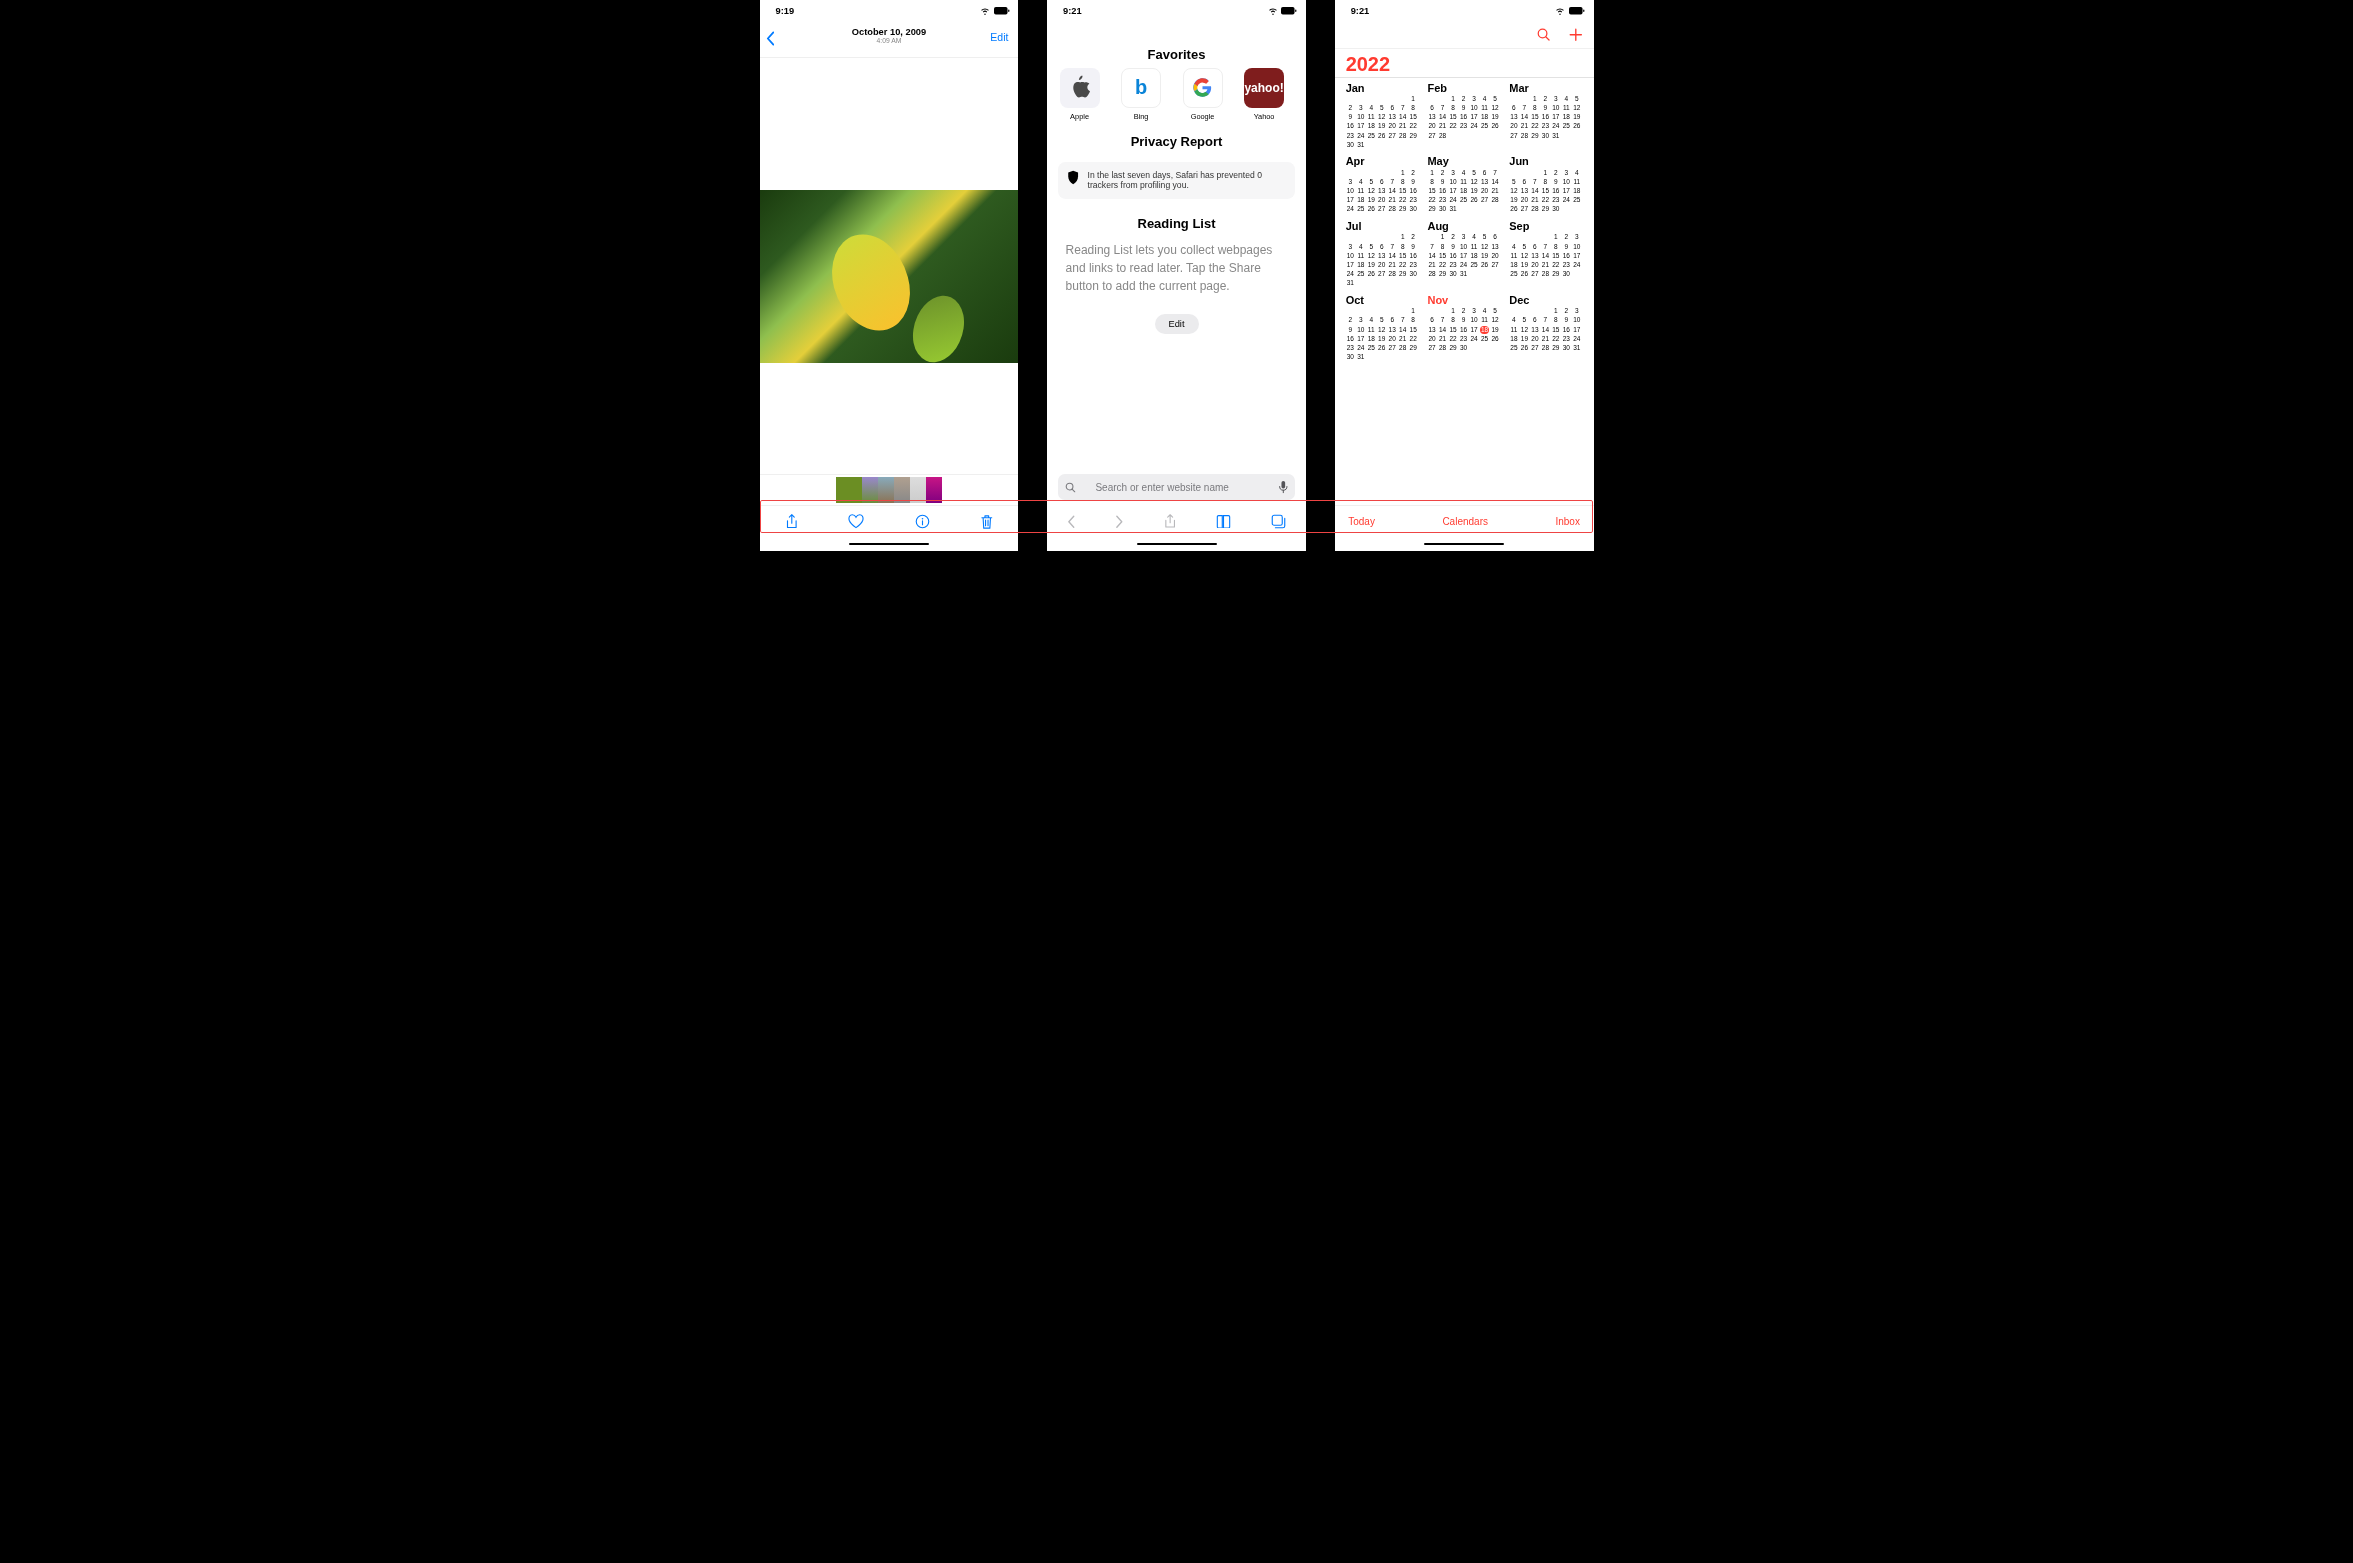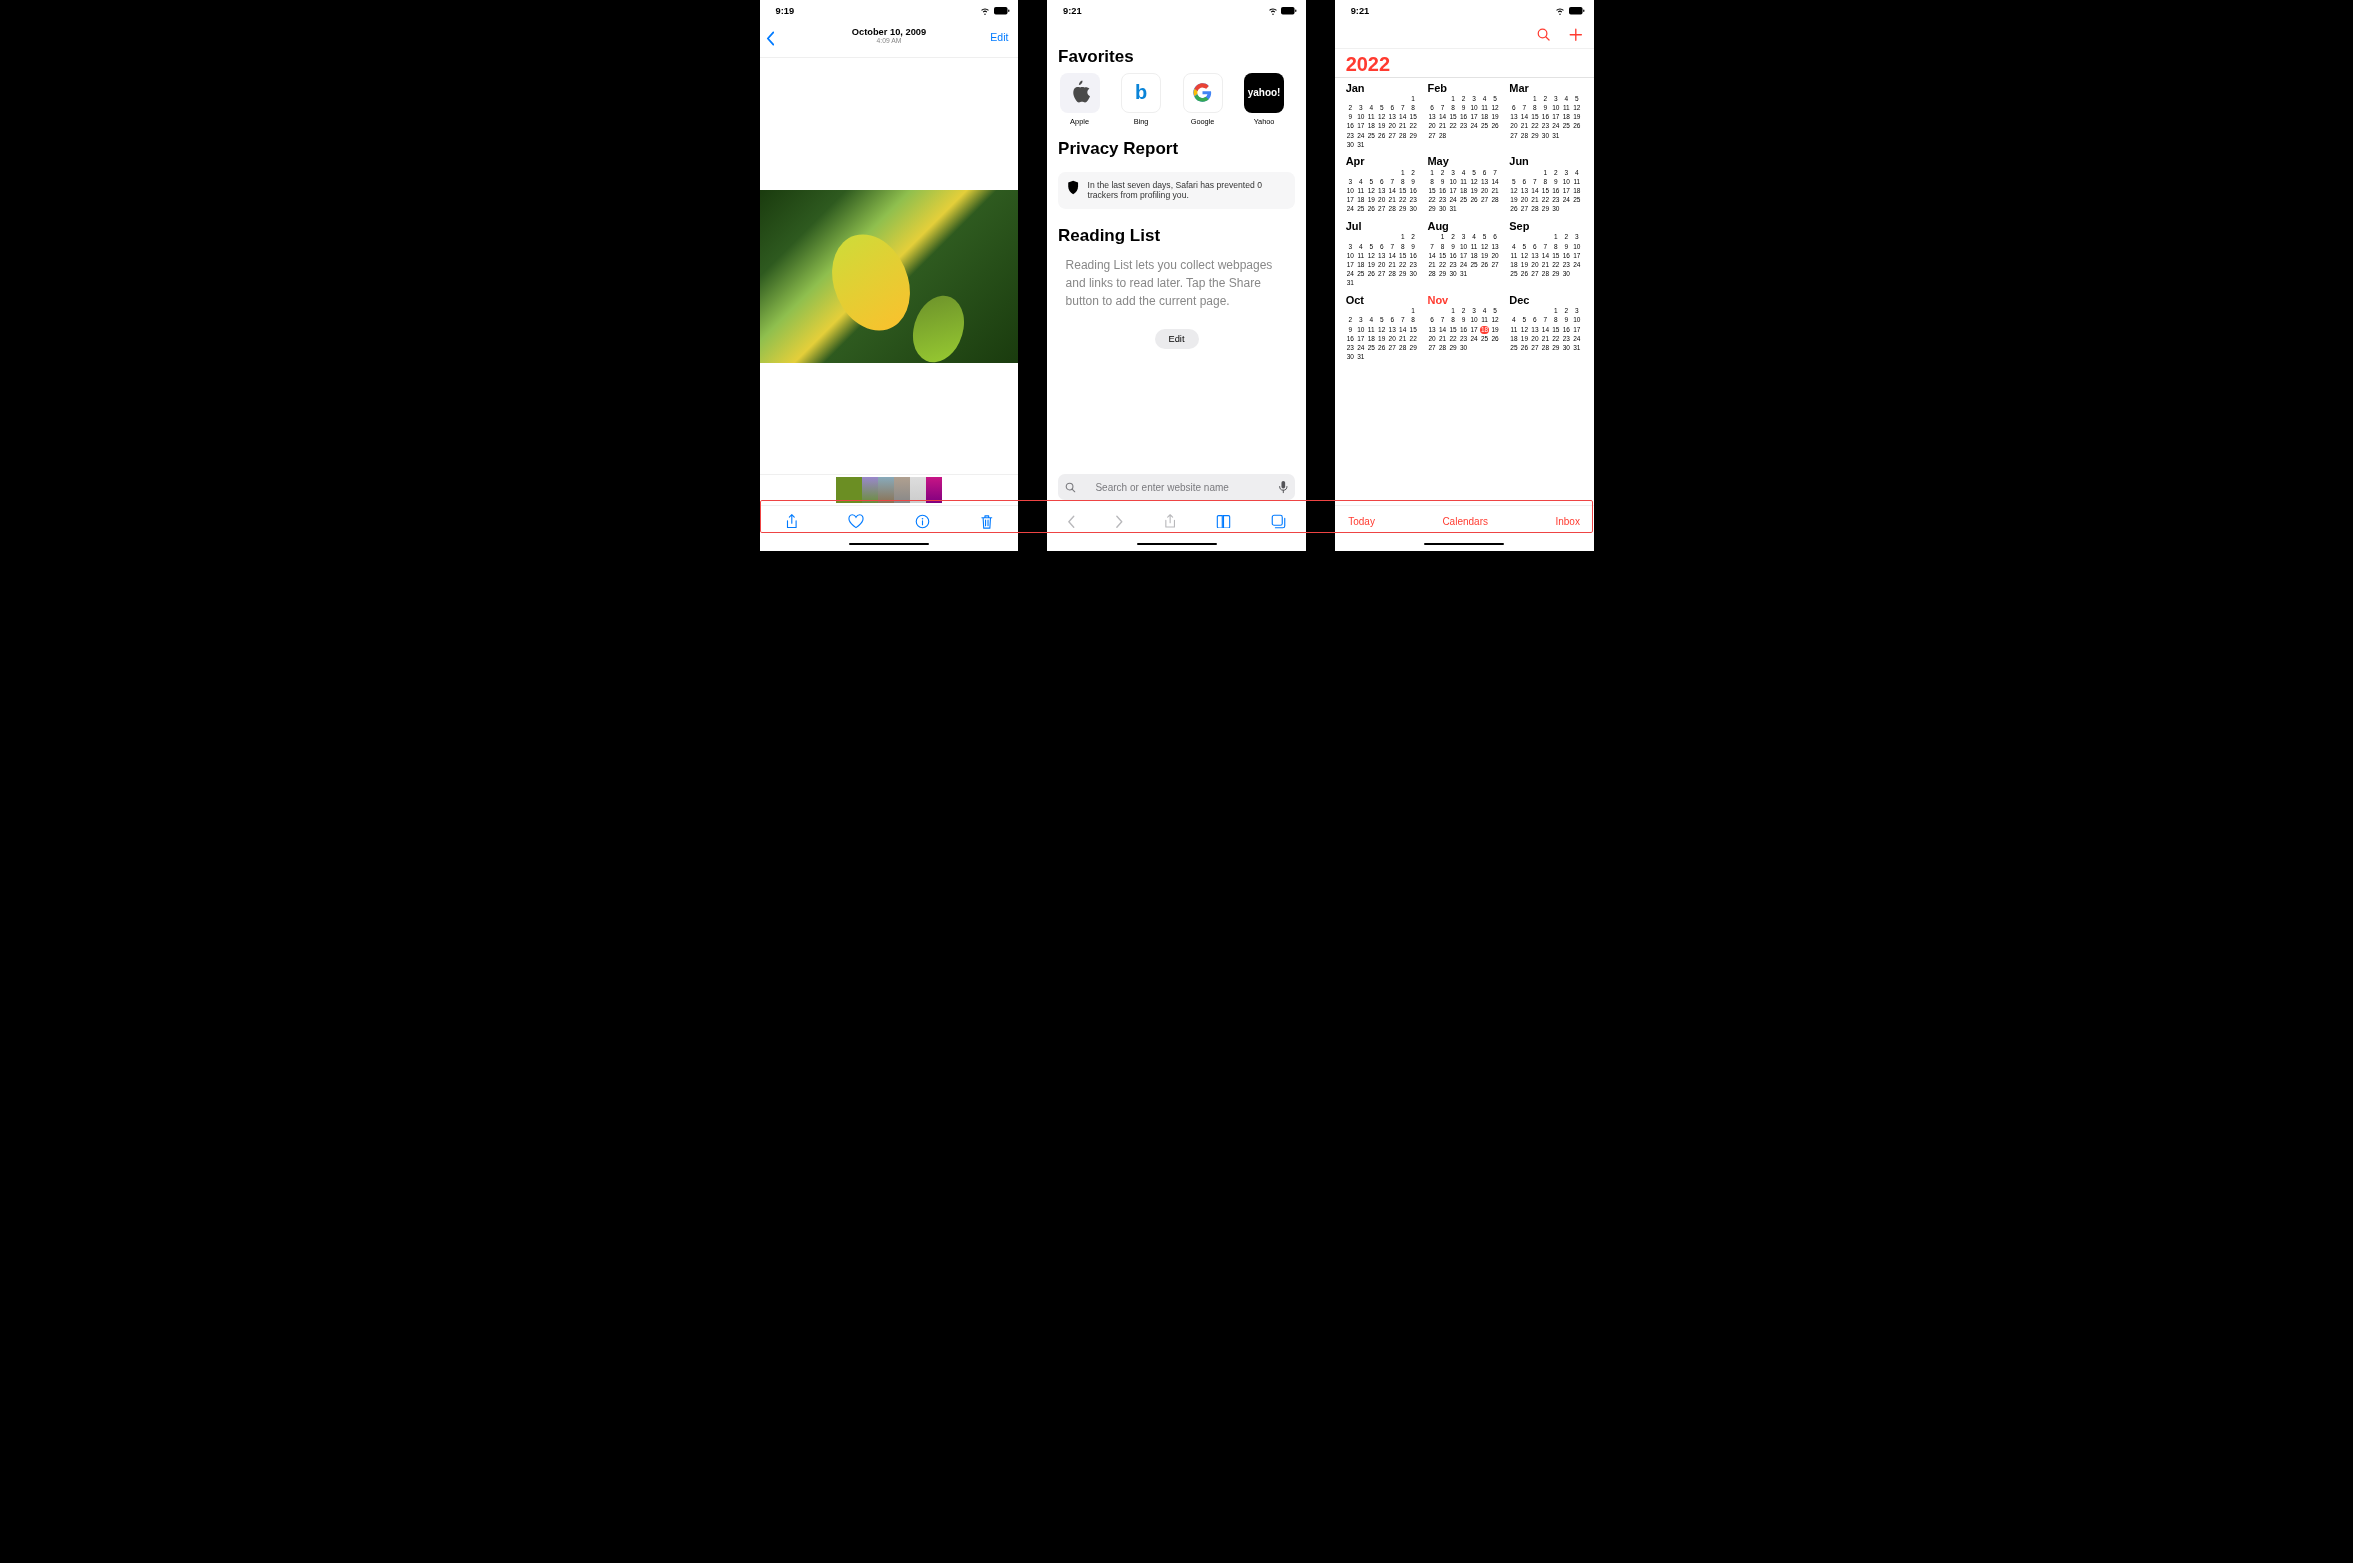--- a/index.html
+++ b/index.html
@@ -36,21 +36,21 @@
   .thumb:nth-child(5){ background:linear-gradient(#ddd,#ccc);}
   .thumb:nth-child(6){ background:linear-gradient(#c71585,#800080);}
 
   .toolbar { height: 32px; display: flex; align-items: center; justify-content: space-around; border-top: 0.6px solid #efefef; }
   .toolbar .tb { color: #007aff; }
 
   .homebar { height: 13.6px; display: flex; align-items: center; justify-content: center; }
   .homebar div { width: 80px; height: 2.5px; border-radius: 1.9px; background: #000; }
 
   
-  .section-title { font-size: 17px; font-weight: 700; margin: 6.2px 11px 6.2px; }
+  .section-title { font-size: 13px; font-weight: 700; margin: 6.2px 11px 6.2px; text-align: center; }
   .fav-row { display: flex; gap: 18.5px; padding: 0 11px; }
   .fav { width: 43px; text-align: center; }
   .fav .tile { width: 40px; height: 40px; border-radius: 8px; background: #f2f2f7; display: flex; align-items: center; justify-content: center; margin: 0 auto 3.7px; font-size: 20px; font-weight: 700; }
   .fav .lbl { font-size: 7.4px; }
   .privacy-card { margin: 6.2px 11px; background: #f6f6f7; border-radius: 7.4px; padding: 8.6px; display: flex; gap: 8.6px; align-items: flex-start; font-size: 8.6px; color: #333; }
   .reading-text { padding: 3.7px 18.5px; font-size: 12px; color: #888; line-height: 1.5; }
   .edit-pill { display: block; width: 44px; margin: 16px auto 0; text-align: center; background: #ebebed; border-radius: 11px; padding: 5px 0; font-size: 9.3px; font-weight: 500; }
 
   .safari-bottom { margin-top: auto; }
   .searchbar { margin: 0 11px 5px; height: 26px; background: #eeeef0; border-radius: 6.8px; display: flex; align-items: center; padding: 0 7.4px; color: #7a7a7e; font-size: 10px; }
@@ -194,21 +194,21 @@
               <svg width="21" height="21" viewBox="0 0 34 34">
                 <path d="M17 14v6h8c-1 4-4 6-8 6-5 0-9-4-9-9s4-9 9-9c2 0 4 1 6 2l4-4C24 3 21 2 17 2 9 2 2 9 2 17s7 15 15 15c8 0 14-6 14-14 0-1 0-2-.3-3H17z" fill="#4285f4"></path>
                 <path d="M4 11l5 4c1-3 4-6 8-6 2 0 4 1 6 2l4-4C24 3 21 2 17 2 11 2 6 6 4 11z" fill="#ea4335"></path>
                 <path d="M17 32c4 0 8-2 10-4l-5-4c-1 1-3 2-5 2-4 0-7-2-8-6l-5 4c2 5 7 8 13 8z" fill="#34a853"></path>
                 <path d="M4 23l5-4c-.5-1-.5-3 0-4l-5-4c-2 4-2 8 0 12z" fill="#fbbc05"></path>
               </svg>
             </div>
           <div class="lbl">Google</div>
         </div>
         <div class="fav">
-          <div class="tile" style="background:#000000;color:#fff;font-size:10px;text-align:right;">yahoo!</div>
+          <div class="tile" style="background:#7f1d1d;color:#fff;font-size:12px;text-align:right;">yahoo!</div>
           <div class="lbl">Yahoo</div>
         </div>
       </div>
 
       <div class="section-title" style="margin-top:13.6px">Privacy Report</div>
       <div class="privacy-card">
         <span>
             <svg width="12.3" height="15" viewBox="0 0 20 24">
               <path d="M10 1L2 4v6c0 6 3 10 8 13 5-3 8-7 8-13V4z" fill="#000"></path>
             </svg>

